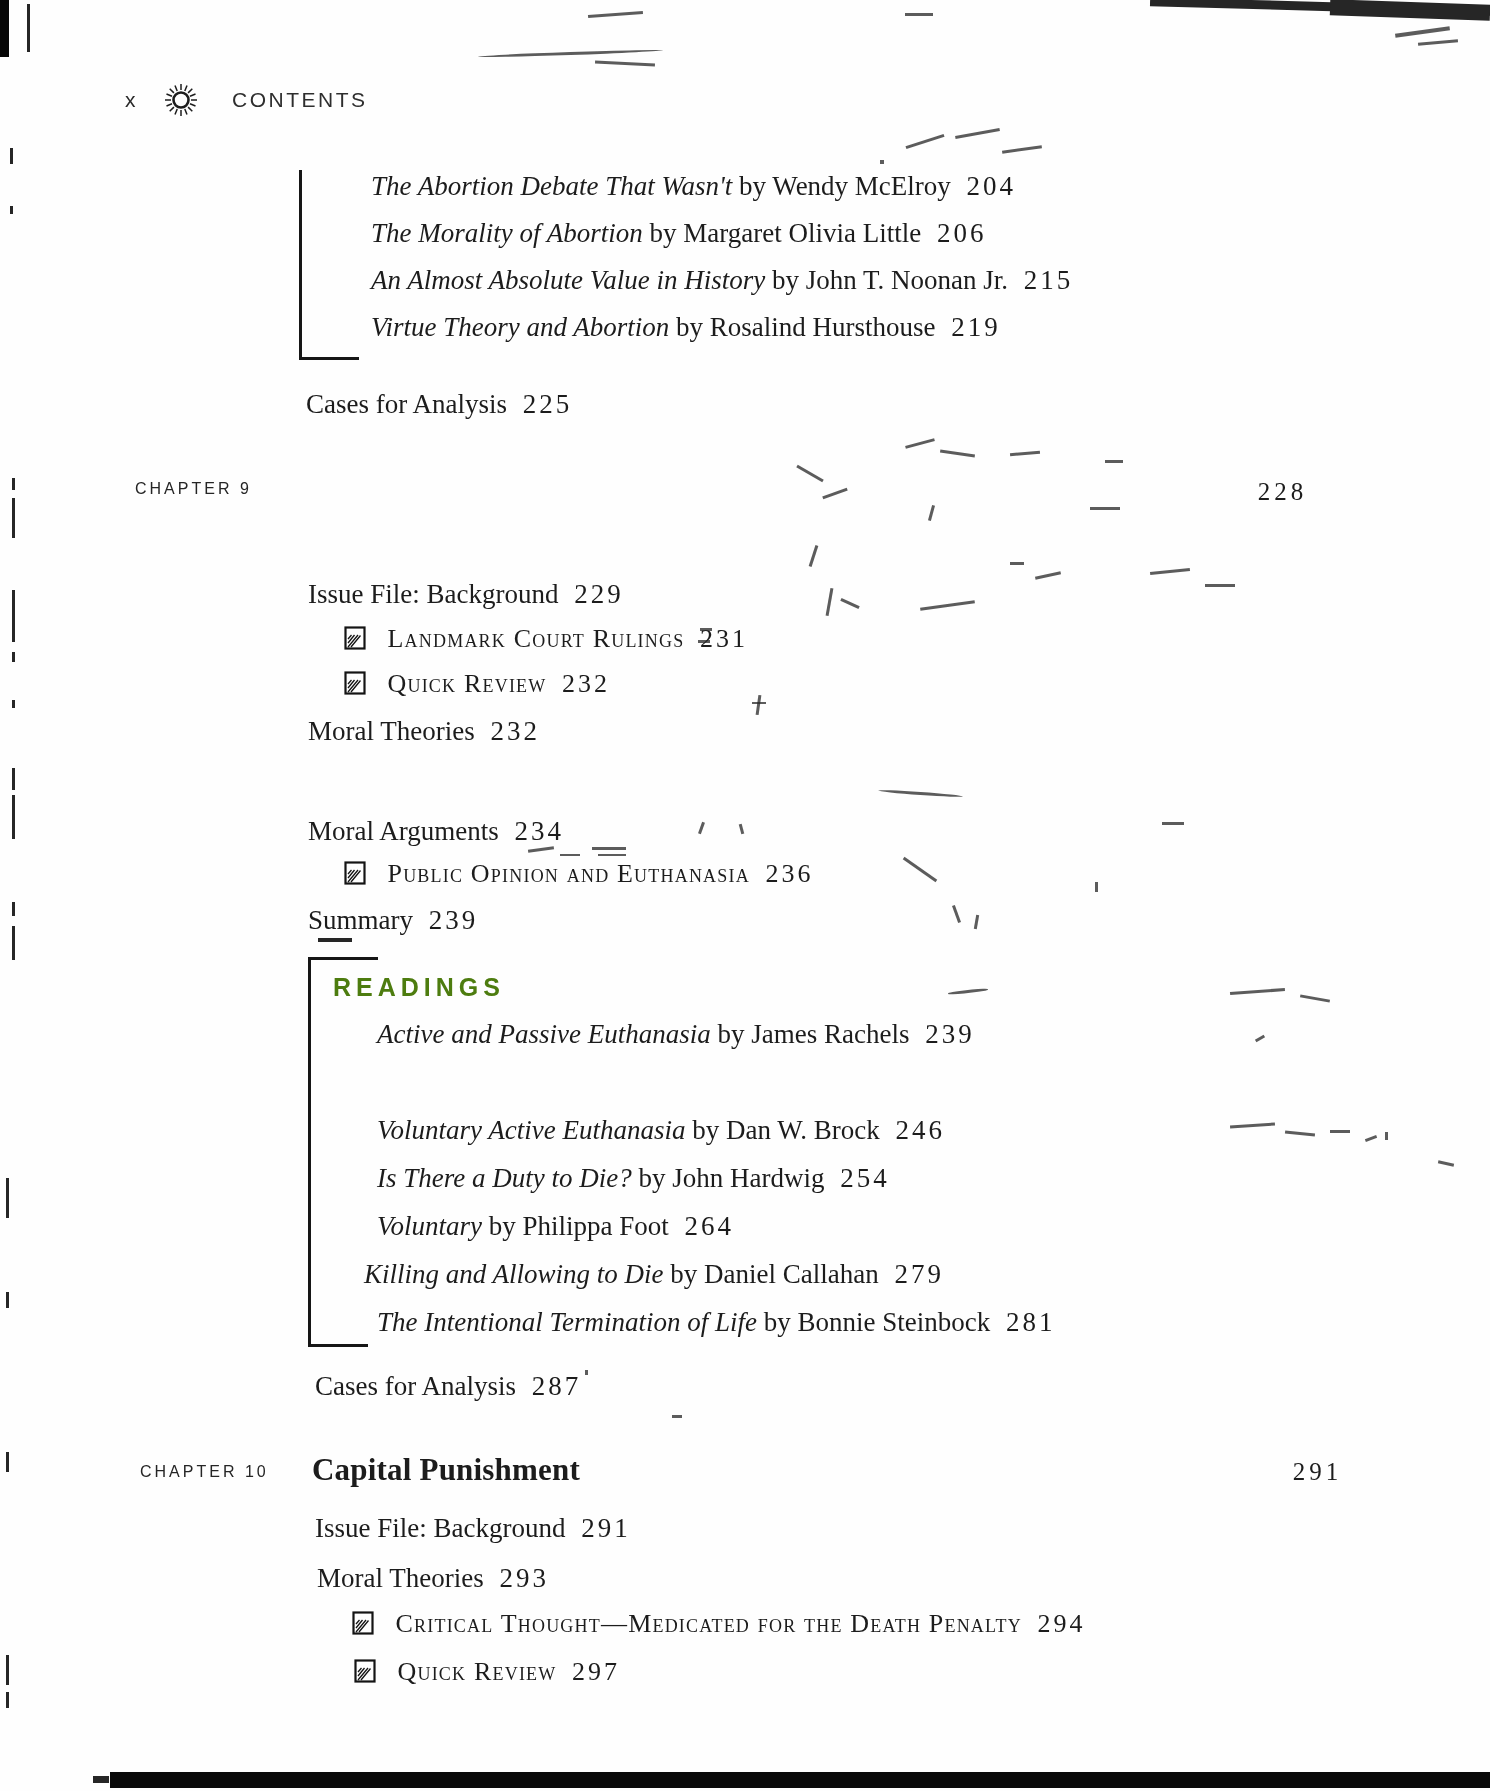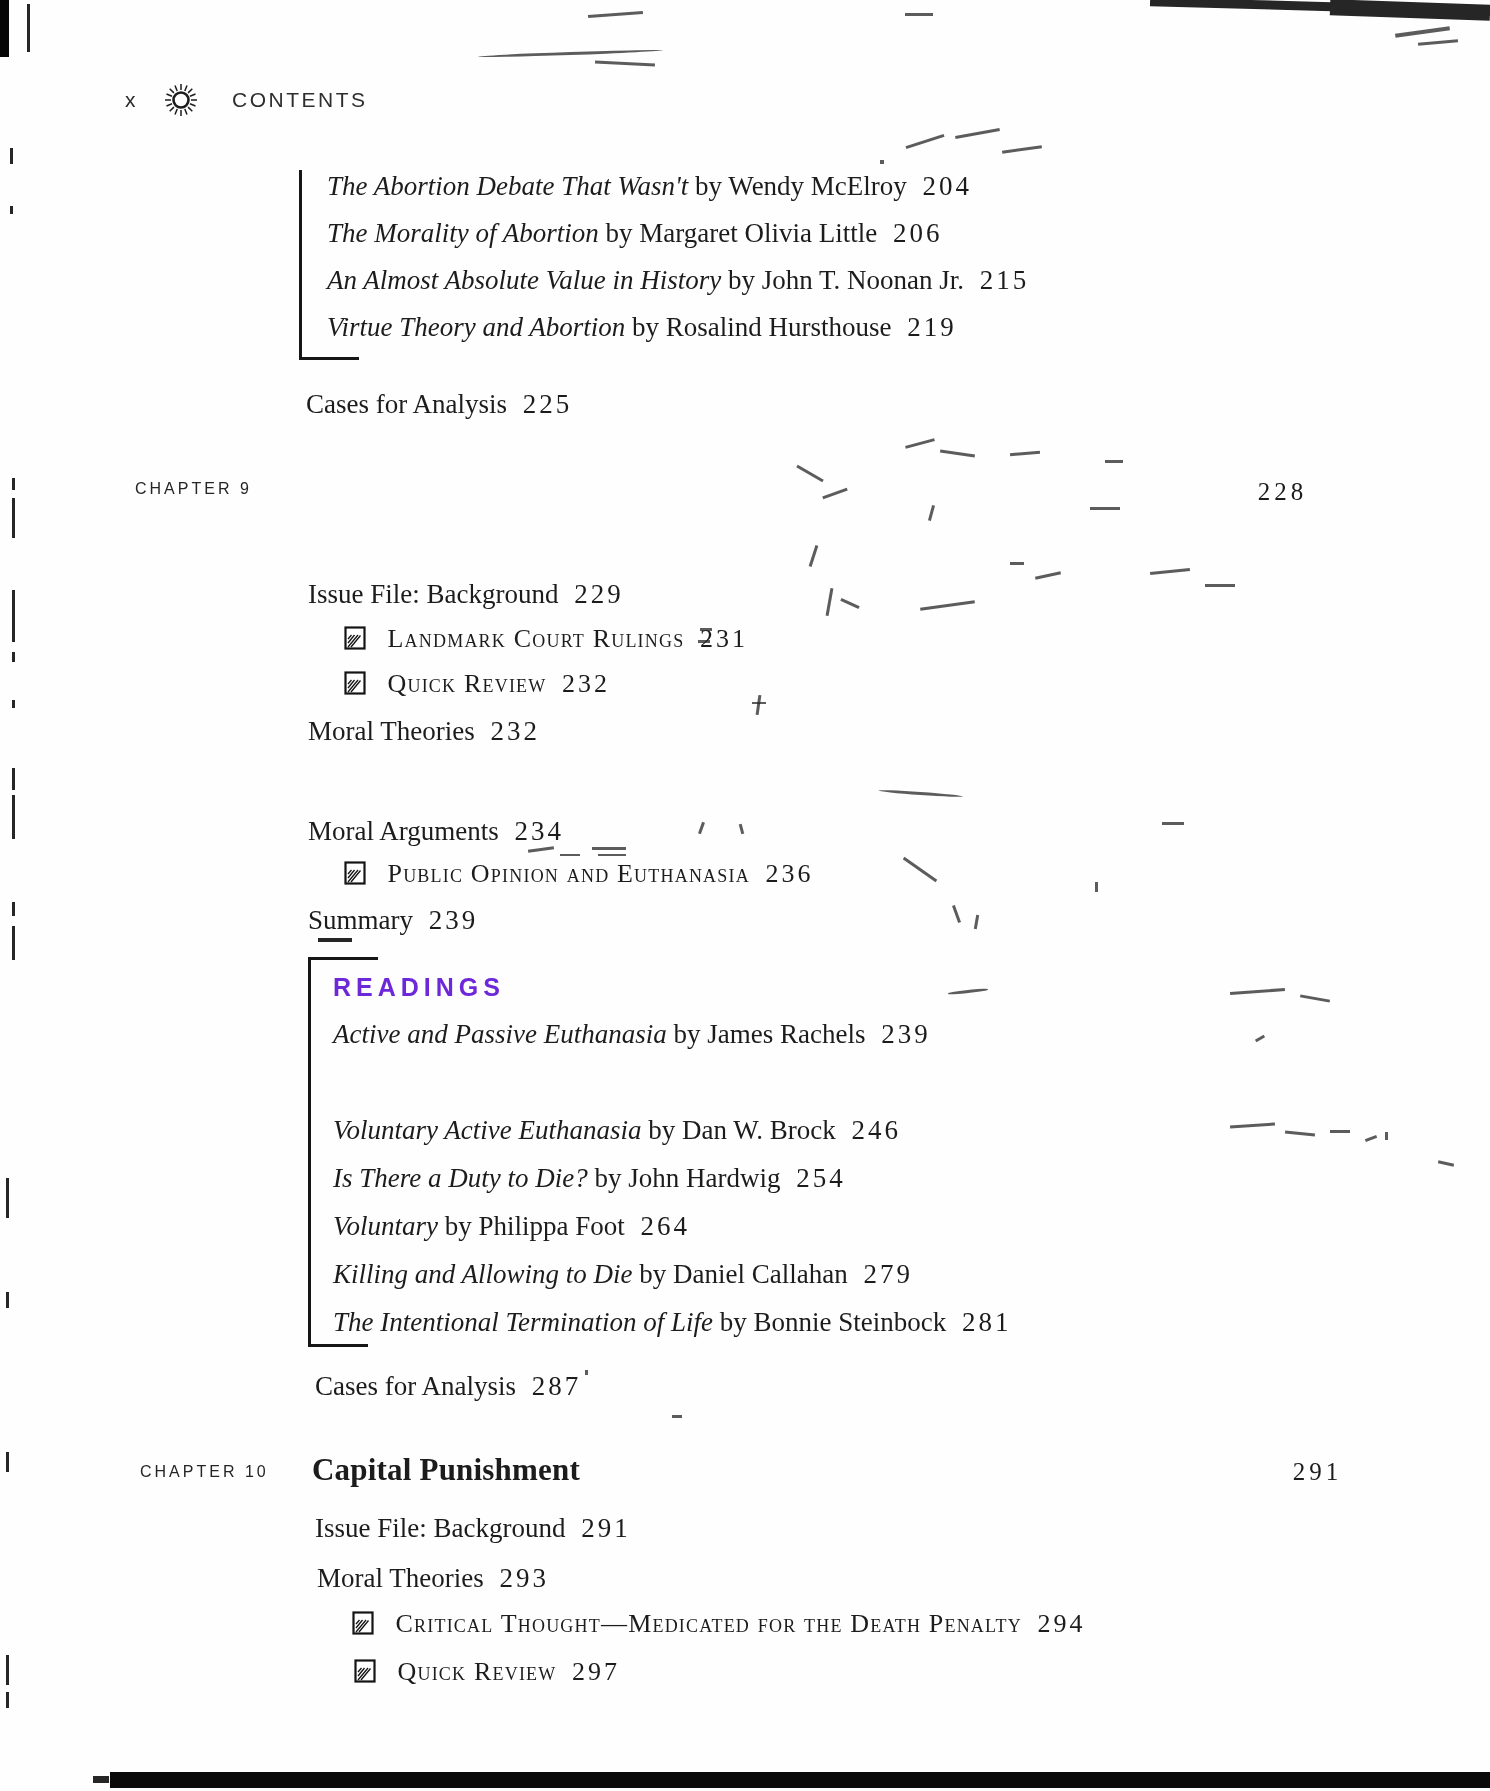--- a/index.html
+++ b/index.html
@@ -6,31 +6,31 @@
   .page{
     position:relative;width:1490px;height:1791px;background:#fefefe;
     overflow:hidden;font-family:"Liberation Serif",serif;color:#1c1c1c;
   }
   .r{position:absolute;white-space:nowrap;line-height:1.1;}
   
   .folio{font-family:"Liberation Sans",sans-serif;font-size:21px;letter-spacing:1px;color:#2a2a2a;}
   .contents{font-family:"Liberation Sans",sans-serif;font-size:21px;letter-spacing:2.5px;color:#2e2e2e;}
   
   .entry{font-size:27px;}
-  .it{font-style:italic;}
+  .it{font-style:italic;margin-left:44px;}
   .pg{letter-spacing:3px;margin-left:9px;}
   .plain{font-size:27px;}
   .sc{font-variant:small-caps;letter-spacing:1.2px;}
   .boxed{font-size:26px;}
   .box-icon{display:inline-block;vertical-align:-3px;margin-right:15px;}
   
   .ch-label{font-family:"Liberation Sans",sans-serif;font-size:16px;letter-spacing:3px;color:#252525;}
   .ch-title{font-size:31px;font-weight:bold;letter-spacing:0.2px;}
   .ch-page{font-size:25px;letter-spacing:4px;text-align:center;}
-  .readings-h{font-family:"Liberation Sans",sans-serif;font-weight:bold;font-size:25px;letter-spacing:5px;color:#6d28d9;}
+  .readings-h{font-family:"Liberation Sans",sans-serif;font-weight:bold;font-size:25px;letter-spacing:5px;color:#4d7c0f;}
   
   .vline{position:absolute;width:3px;background:#161616;}
   .hline{position:absolute;height:3px;background:#161616;}
   
   .art{position:absolute;background:#262626;}
   .soft{opacity:.75;}
 </style>
 </head>
 <body>
 
@@ -162,21 +162,21 @@
   <div class="r entry" style="top:1164px;left:333px">
     <span class="it">Is There a Duty to Die?</span>
     <span>by John Hardwig</span>
     <span class="pg">254</span>
   </div>
   <div class="r entry" style="top:1212px;left:333px">
     <span class="it">Voluntary</span>
     <span>by Philippa Foot</span>
     <span class="pg">264</span>
   </div>
-  <div class="r entry" style="top:1260px;left:333px">
+  <div class="r entry" style="top:1260px;left:320px">
     <span class="it">Killing and Allowing to Die</span>
     <span>by Daniel Callahan</span>
     <span class="pg">279</span>
   </div>
   <div class="r entry" style="top:1308px;left:333px">
     <span class="it">The Intentional Termination of Life</span>
     <span>by Bonnie Steinbock</span>
     <span class="pg">281</span>
   </div>
 

